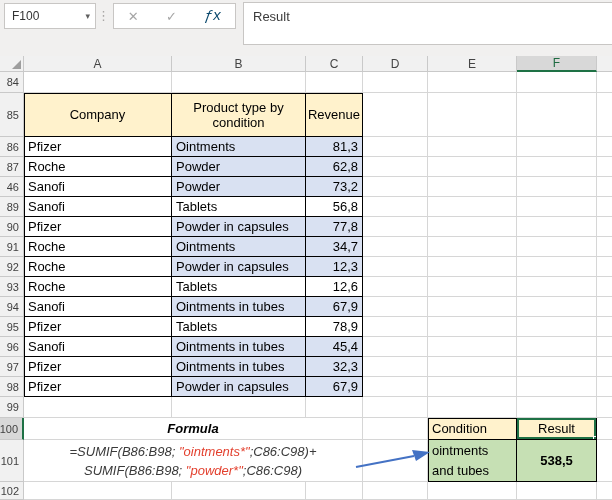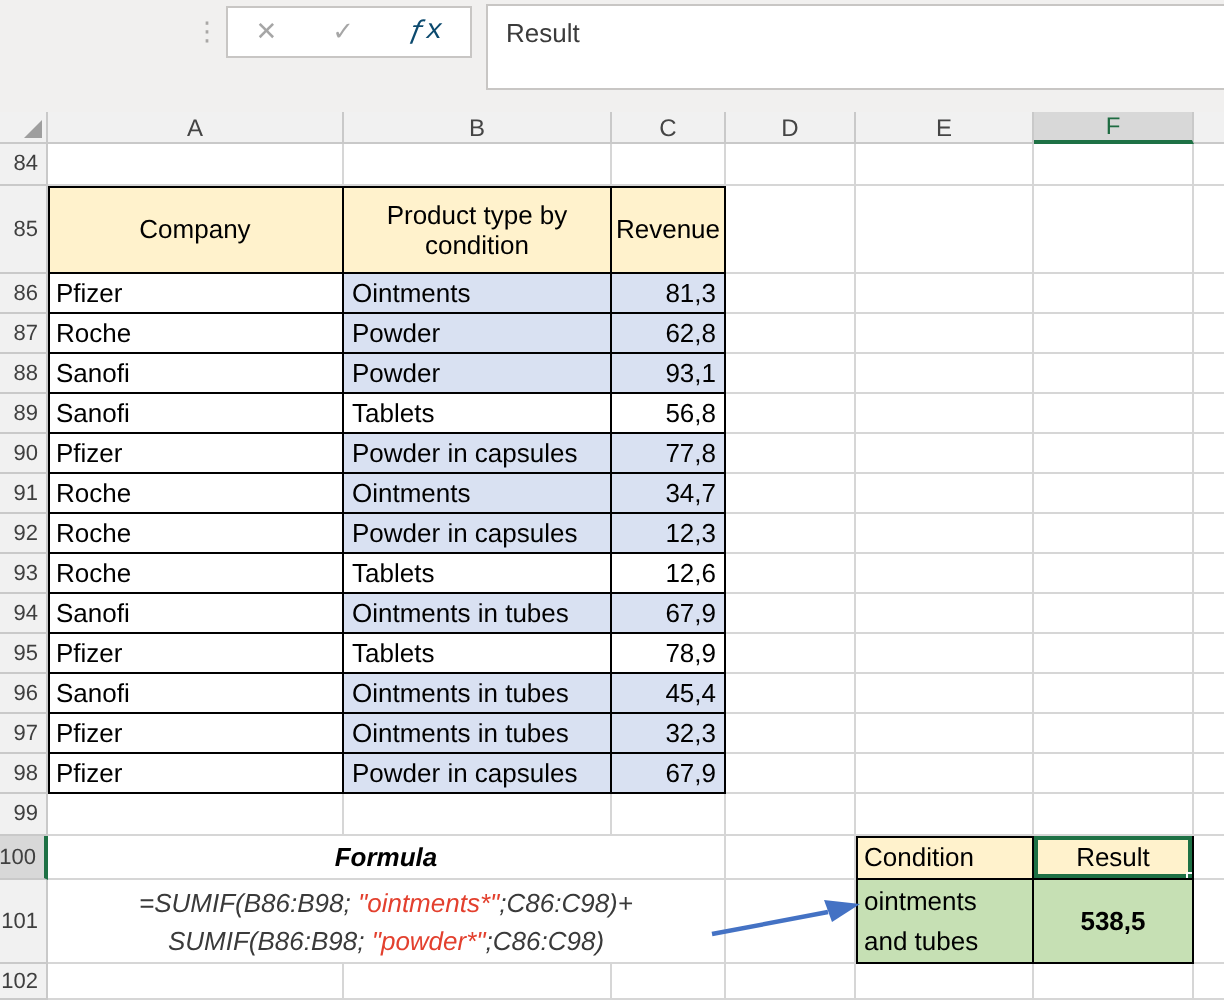--- a/index.html
+++ b/index.html
@@ -86,20 +86,24 @@
   .ol-t2-left{ left:428px; top:418px; width:1px; height:64px; }
   
   .arrow{ position:absolute; left:352px; top:446px; z-index:3; }
 </style>
 </head>
 <body>
 
 <div class="app">
 
   <div class="chrome">
+    <div class="namebox">
+      <span>F100</span>
+      <span class="caret">▾</span>
+    </div>
     <div class="dots">⋮</div>
     <div class="fxgroup">
       <span class="gbtn">✕</span>
       <span class="gbtn">✓</span>
       <span class="fx">ƒx</span>
     </div>
     <div class="fbar">
       <span>Result</span>
     </div>
   </div>
@@ -156,24 +160,24 @@
         </div><div class="row h20">
           <div class="rowhdr">87</div>
           <div class="cell c-a tcell left">Roche</div>
           <div class="cell c-b tcell left hl">Powder</div>
           <div class="cell c-c tcell num hl">62,8</div>
           <div class="cell c-d"></div>
           <div class="cell c-e"></div>
           <div class="cell c-f"></div>
           <div class="cell c-g"></div>
         </div><div class="row h20">
-          <div class="rowhdr">88</div>
+          <div class="rowhdr">46</div>
           <div class="cell c-a tcell left">Sanofi</div>
           <div class="cell c-b tcell left hl">Powder</div>
-          <div class="cell c-c tcell num hl">93,1</div>
+          <div class="cell c-c tcell num hl">73,2</div>
           <div class="cell c-d"></div>
           <div class="cell c-e"></div>
           <div class="cell c-f"></div>
           <div class="cell c-g"></div>
         </div><div class="row h20">
           <div class="rowhdr">89</div>
           <div class="cell c-a tcell left">Sanofi</div>
           <div class="cell c-b tcell left">Tablets</div>
           <div class="cell c-c tcell num">56,8</div>
           <div class="cell c-d"></div>

